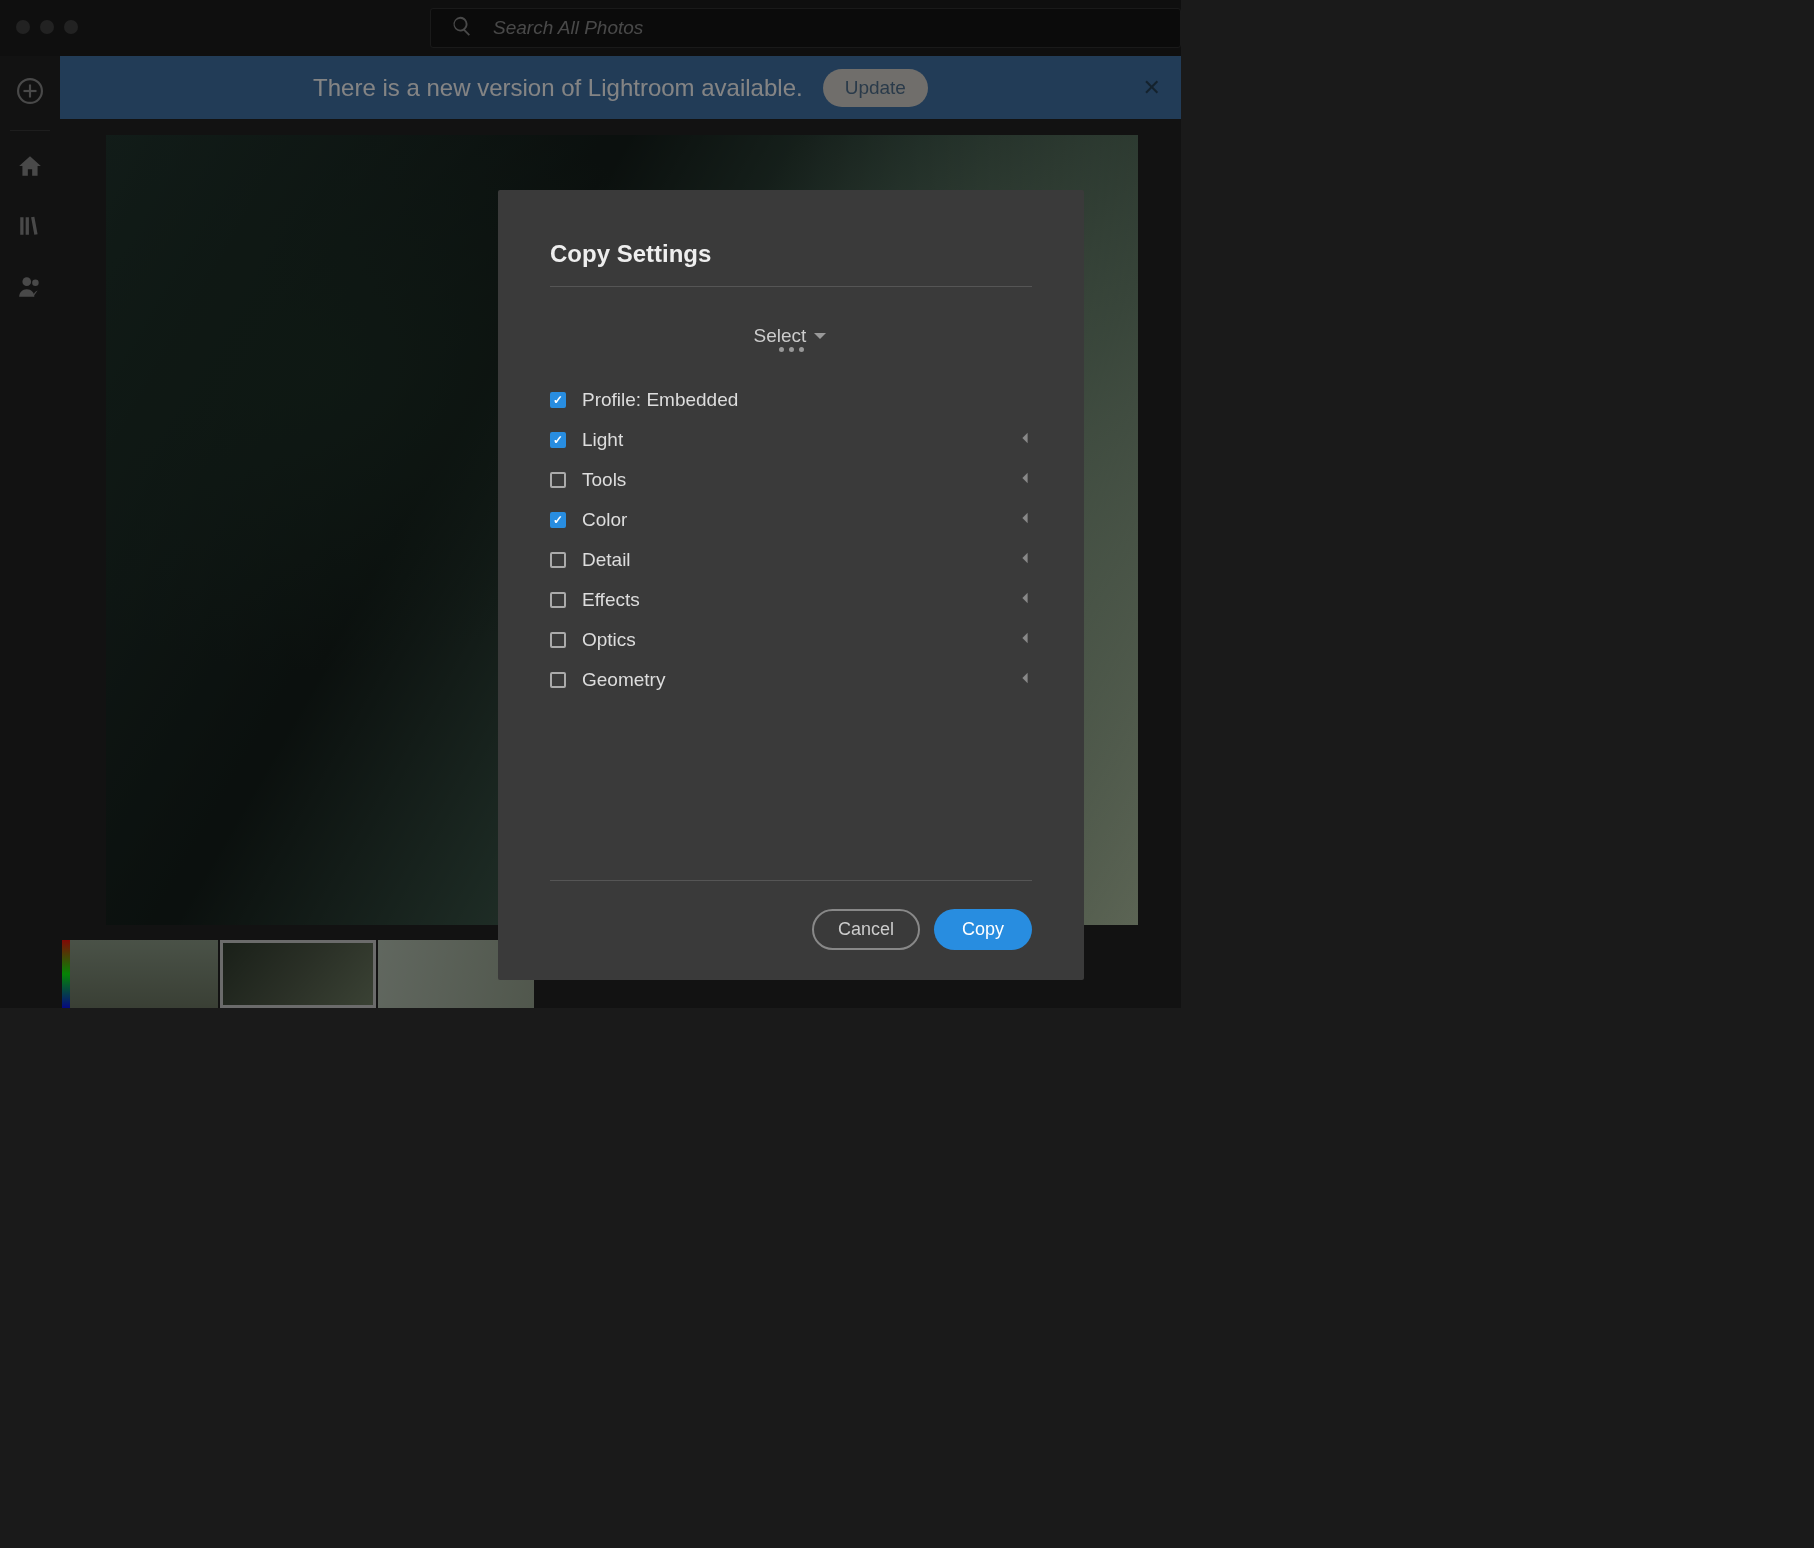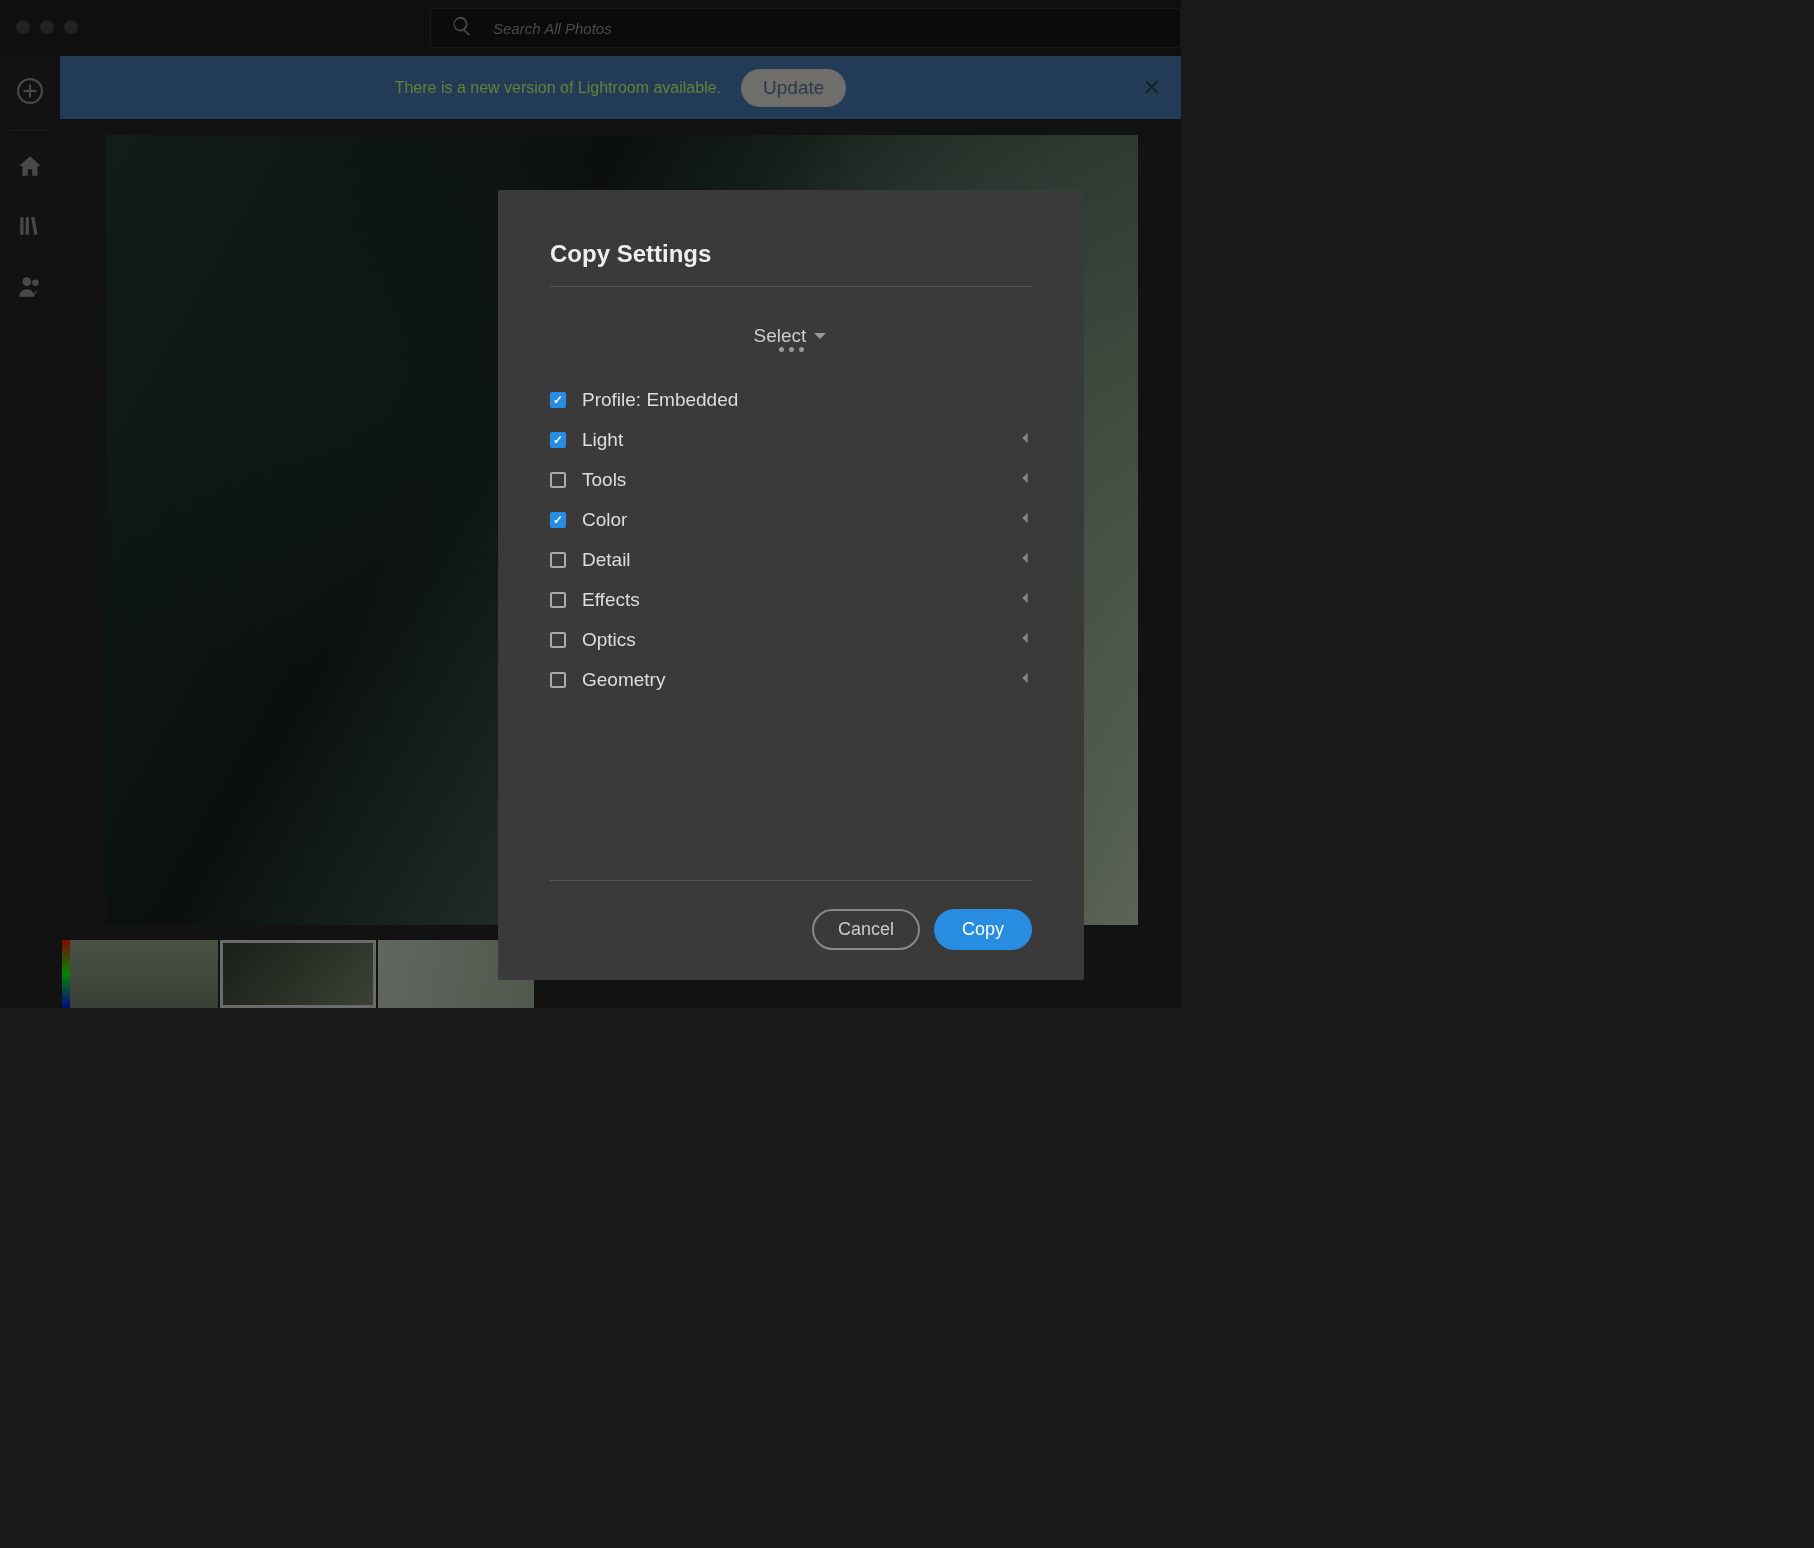--- a/index.html
+++ b/index.html
@@ -49,21 +49,21 @@
     align-items: center;
     padding: 0 20px;
     gap: 20px;
   }
   .search-icon svg { width: 22px; height: 22px; fill: #888; }
   .search-input {
     background: none;
     border: none;
     outline: none;
     color: #999;
-    font-size: 15px;
+    font-size: 19px;
     font-style: italic;
     flex: 1;
   }
   .search-input::placeholder { color: #888; font-style: italic; }
   .left-rail {
     position: absolute;
     top: 56px;
     left: 0;
     bottom: 0;
     width: 60px;
@@ -87,21 +87,21 @@
     top: 56px;
     left: 60px;
     right: 0;
     height: 63px;
     background: #3b6ea5;
     display: flex;
     align-items: center;
     justify-content: center;
     gap: 20px;
   }
-  .banner-text { color: #bef264; font-size: 16px; }
+  .banner-text { color: #ffffff; font-size: 24px; }
   .banner-update {
     background: #d6d3cc;
     color: #4a6b8a;
     border: none;
     padding: 8px 22px;
     border-radius: 20px;
     font-size: 19px;
     font-weight: 500;
     cursor: pointer;
   }

